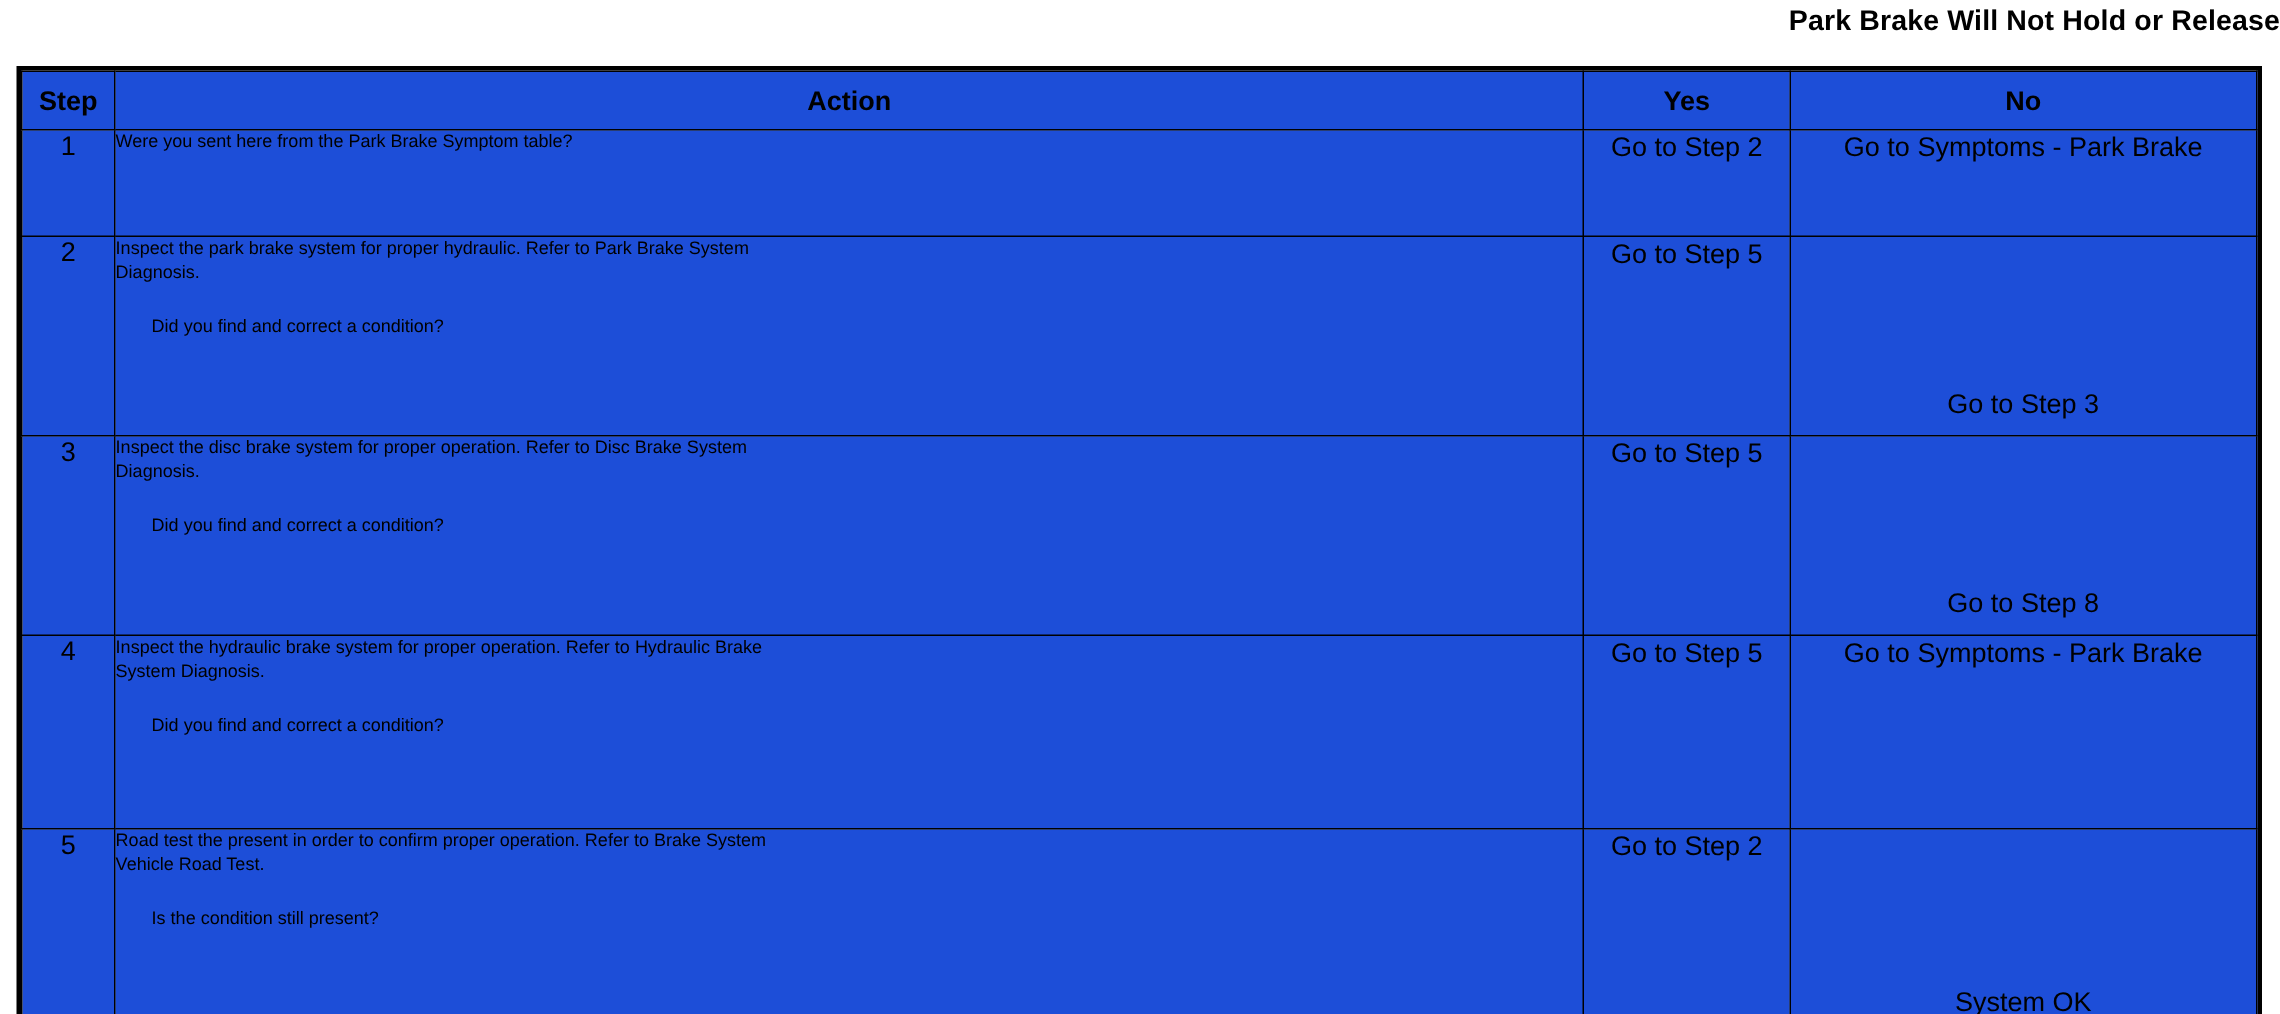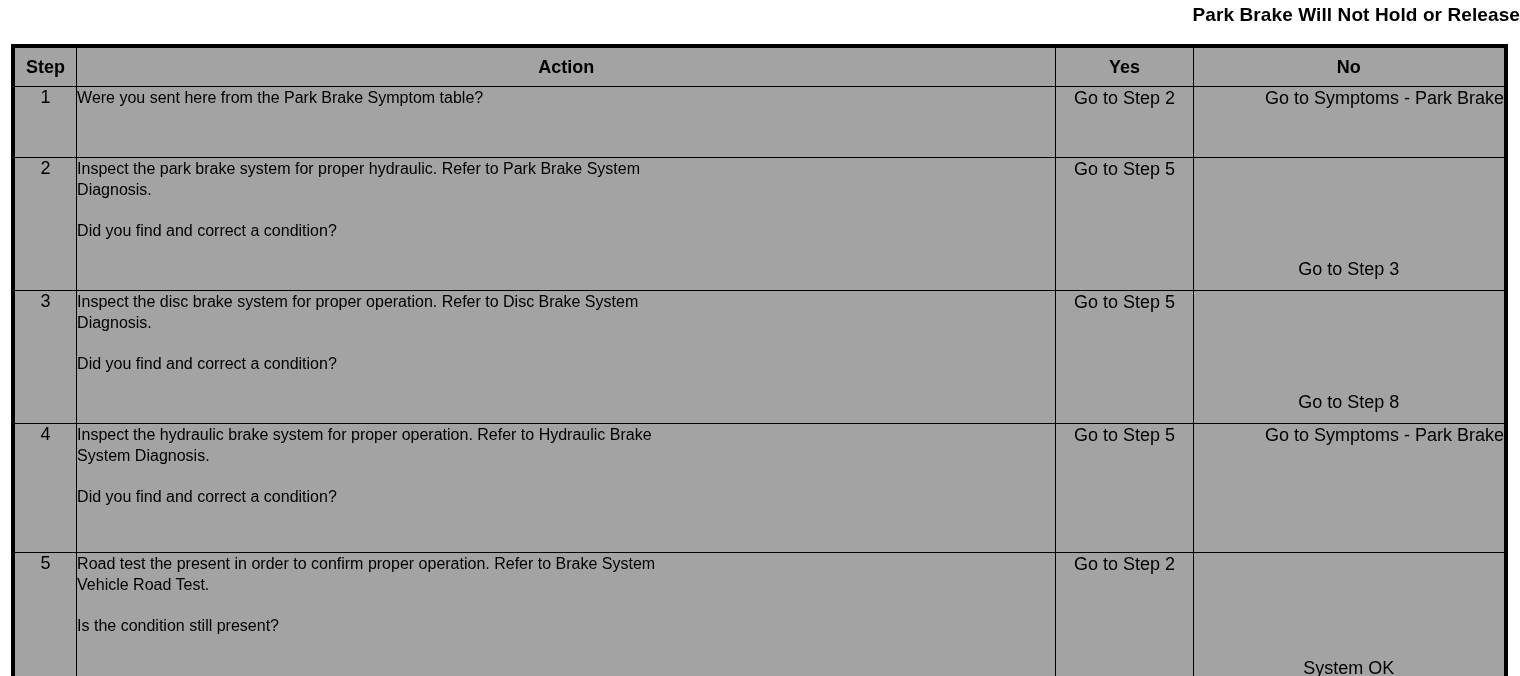--- a/index.html
+++ b/index.html
@@ -40,64 +40,64 @@
   }
   table.diag {
     border-collapse: collapse;
     table-layout: fixed;
     width: 100%;
   }
   table.diag td, table.diag th {
     border: 1px solid #000;
     padding: 0;
     vertical-align: top;
-    background: #a3a3a3;
+    background: #1d4ed8;
   }
   table.diag th {
     font-weight: bold;
     font-size: 18px;
     text-align: center;
     vertical-align: middle;
     height: 38px;
   }
   .col-step { width: 62px; }
   .col-action { width: 978px; }
   .col-yes { width: 137px; }
   .col-no { width: 311px; }
 
   td.cell-step {
     text-align: center;
     vertical-align: middle;
     font-size: 18px;
   }
   td.cell-action {
     vertical-align: top;
-    font-size: 16px;
+    font-size: 12px;
     line-height: 1.32;
     padding: 5px 6px 4px 7px;
   }
   .action-line { display: block; }
   .action-gap { display: block; height: 20px; }
-  .action-q { display: block; }
+  .action-q { display: block; margin-left: 24px; }
 
   td.cell-yes {
     font-size: 18px;
     text-align: center;
     vertical-align: middle;
     line-height: 1.32;
     padding: 0 4px;
   }
   td.cell-no {
     font-size: 18px;
     line-height: 1.32;
     padding: 5px 6px 4px 8px;
   }
   td.cell-no.align-topleft {
     vertical-align: top;
-    text-align: right;
+    text-align: center;
     margin-left: 16px;
   }
   td.cell-no.align-bottomcenter {
     vertical-align: bottom;
     text-align: center;
     padding-bottom: 8px;
   }
 
   tr.row-1 td { height: 70px; }
   tr.row-2 td { height: 124px; }

